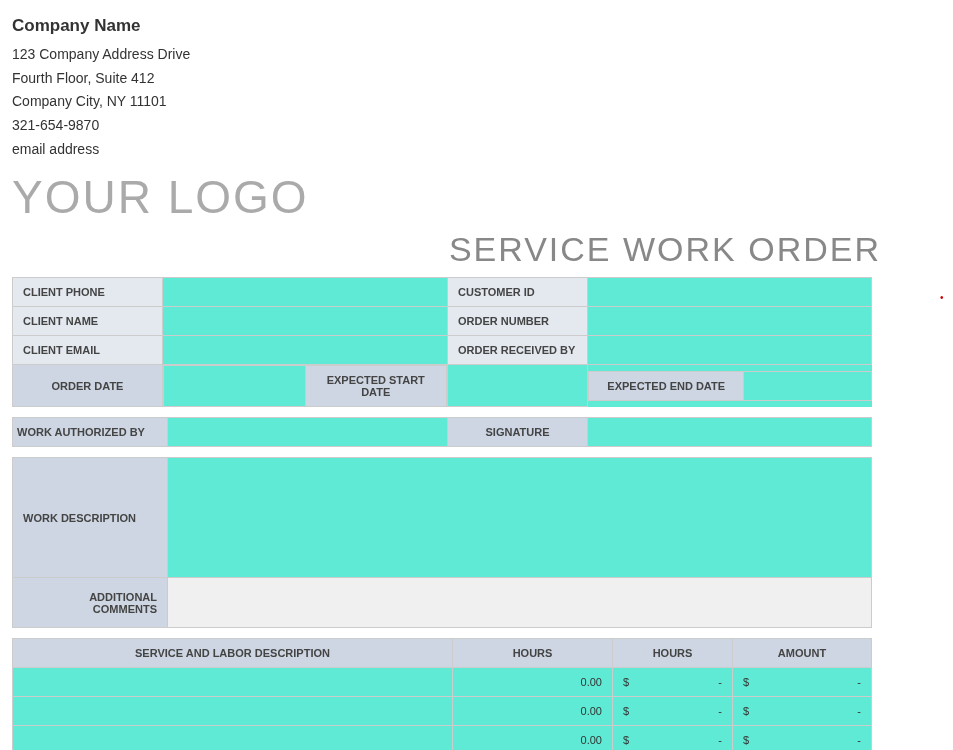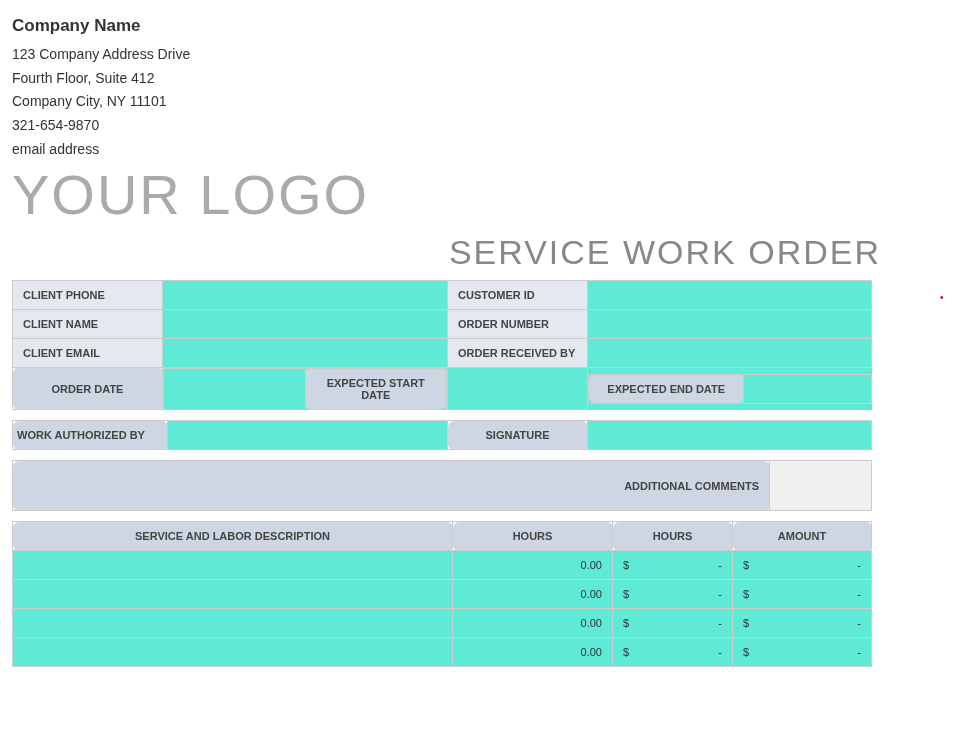--- a/index.html
+++ b/index.html
@@ -8,38 +8,39 @@
     padding: 12px;
     font-family: Arial, Helvetica, sans-serif;
     color: #333;
     width: 953px;
     background: #fff;
   }
   .header { display: flex; justify-content: space-between; align-items: flex-start; flex-direction: column; }
   .company-block { font-size: 14px; line-height: 1.7; color: #333; }
   .company-name { font-weight: bold; font-size: 17px; margin-bottom: 2px; }
   .logo-placeholder {
-    font-size: 56px;
+    font-size: 46px;
     letter-spacing: 2px;
     color: #aaa;
     font-weight: 400;
+    margin-top: 8px;
     margin-right: 60px;
   }
   .doc-title {
     text-align: right;
     font-size: 34px;
     letter-spacing: 2px;
     color: #888;
     font-weight: 400;
     margin: 6px 60px 8px 0;
   }
   table { border-collapse: collapse; width: 860px; margin-bottom: 10px; }
   td, th { border: 1px solid #ccc; font-size: 11px; padding: 8px 10px; }
   .lbl { background: #e4e9f0; font-weight: bold; color: #444; }
-  .lbl-dark { background: #cdd6e2; font-weight: bold; color: #444; text-align: center; border-radius: 6px; }
+  .lbl-dark { background: #cdd6e2; font-weight: bold; color: #444; text-align: center; }
   .val { background: #5eead4; }
   .alt { background: #f0f0f0; }
   .left { text-align: left; }
   .right { text-align: right; }
   .tall td { height: 120px; vertical-align: middle; }
   .money-cell { position: relative; }
   .money-sym { position: absolute; left: 10px; }
   .money-val { float: right; }
   .dot { position: absolute; left: 940px; top: 292px; color: #c00; font-size: 10px; }
 </style>
@@ -113,20 +114,24 @@
     <td class="lbl-dark left" style="width:155px;text-align:left;padding-left:4px">WORK AUTHORIZED BY</td>
     <td class="val" style="width:280px"></td>
     <td class="lbl-dark" style="width:140px">SIGNATURE</td>
     <td class="val"></td>
   </tr>
 </tbody>
   </table>
 
 <table>
   <tbody>
+      <tr class="tall">
+    <td class="lbl-dark left" style="width:155px;text-align:left;vertical-align:middle">WORK DESCRIPTION</td>
+    <td class="val"></td>
+  </tr>
   <tr>
     <td class="lbl-dark left" style="text-align:right;height:50px;vertical-align:middle">ADDITIONAL COMMENTS</td>
     <td class="alt"></td>
   </tr>
 </tbody>
   </table>
 
 <table>
   <tbody>
       <tr>

